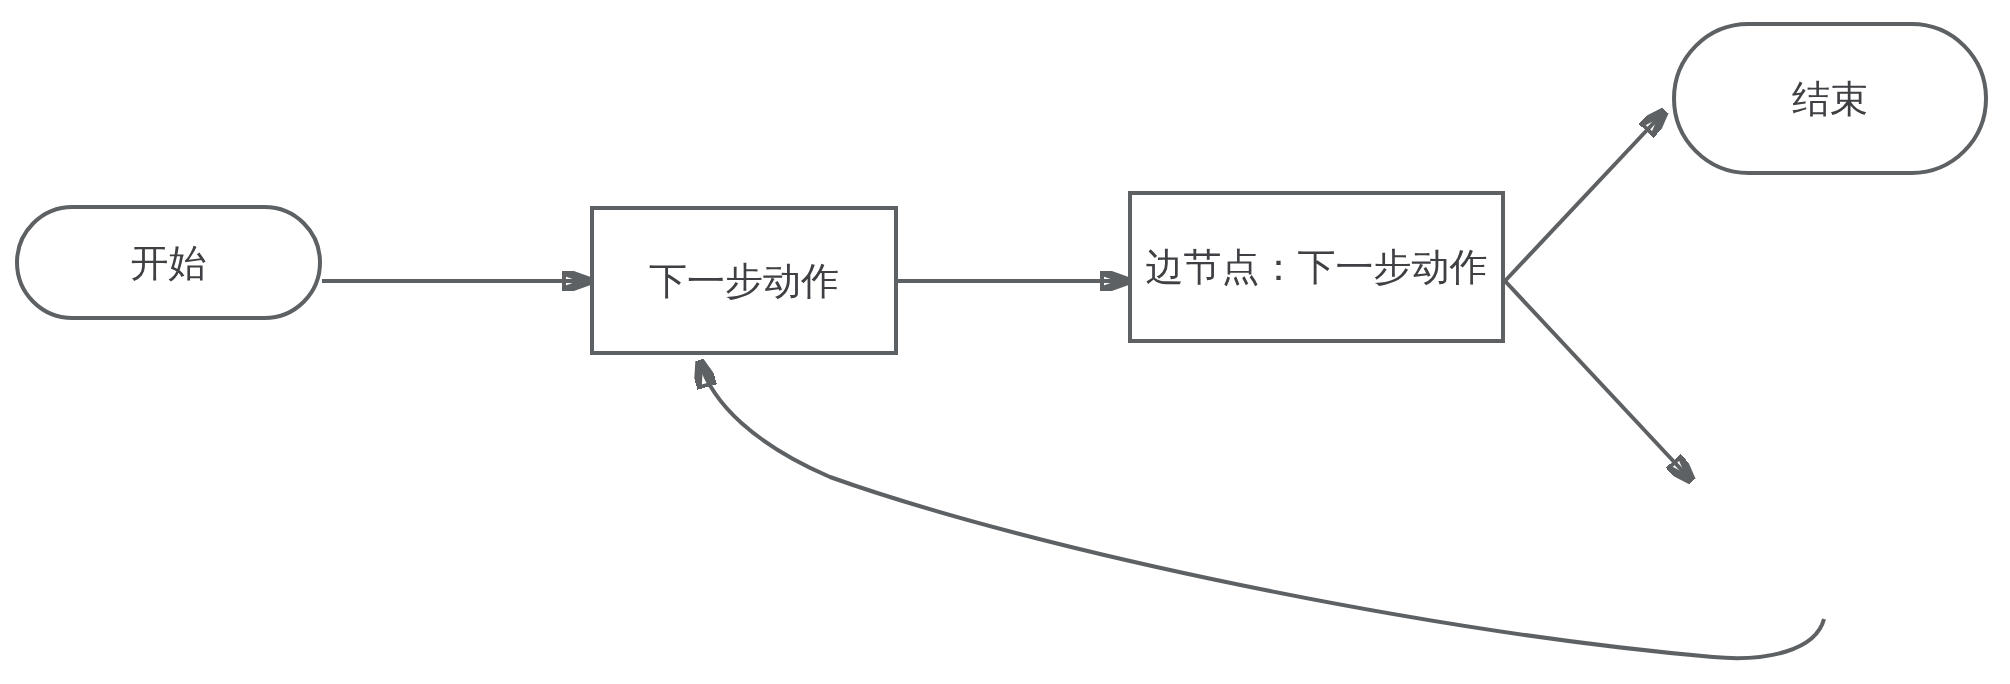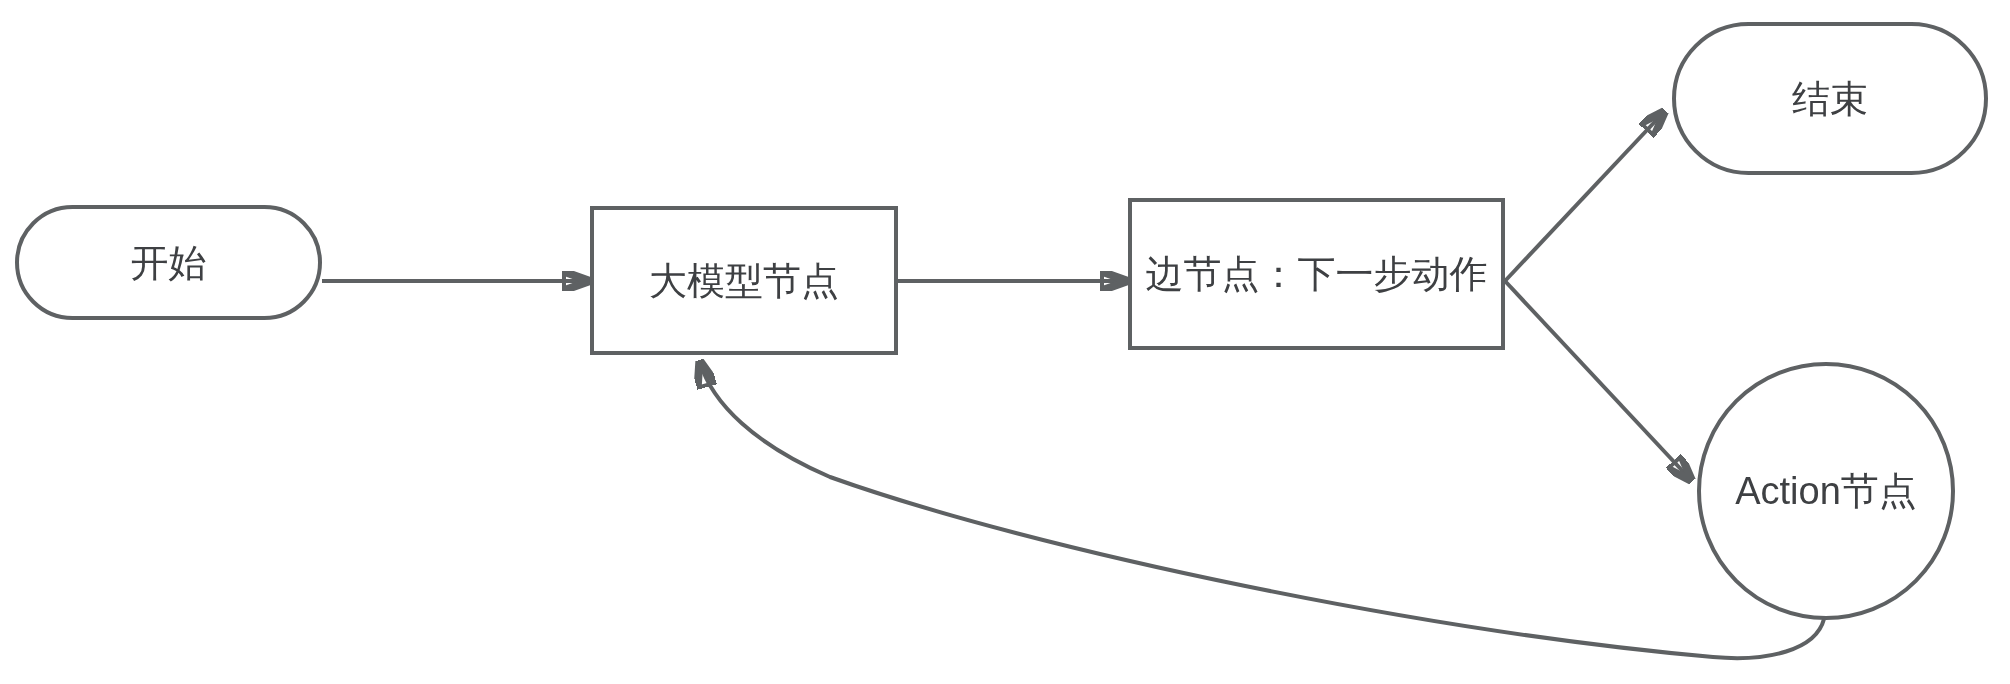--- a/index.html
+++ b/index.html
@@ -39,21 +39,21 @@
     font-size:38px;
     line-height:1;
     white-space:nowrap;
     z-index:1;
   }
   .node .label{display:block;}
   .stadium{border-radius:80px;text-align:center;}
   .circle{border-radius:50%;}
   #node-start  {left:15px;  top:205px; width:307px; height:115px;}
   #node-llm    {left:590px; top:206px; width:308px; height:149px;}
-  #node-edge   {left:1128px;top:198px; width:377px; height:152px;}
+  #node-edge   {left:1128px;top:191px; width:377px; height:152px;}
   #node-end    {left:1672px;top:22px;  width:316px; height:153px;}
   #node-action {left:1697px;top:362px; width:258px; height:258px;}
 </style>
 </head>
 <body>
 
 <div class="canvas">
 
   <svg class="edges-layer" viewBox="0 0 2010 684" xmlns="http://www.w3.org/2000/svg">
     <defs>
@@ -74,28 +74,25 @@
              C 1816 650, 1768 662, 1713 657
              C 1430 632, 1040 552, 830 477
              C 756 445, 712 404, 700 362" marker-end="url(#arrowhead)"></path>
   </svg>
 
   <div id="node-start" class="node stadium">
     <span class="label">开始</span>
   </div>
 
   <div id="node-llm" class="node">
-    <span class="label">大模型节点</span>
+    <span class="label">下一步动作</span>
   </div>
 
   <div id="node-edge" class="node">
     <span class="label">边节点：下一步动作</span>
   </div>
 
   <div id="node-end" class="node stadium">
     <span class="label">结束</span>
   </div>
 
-  <div id="node-action" class="node circle">
-    <span class="label">Action节点</span>
-  </div>
 
 </div>
 
 </body></html>

